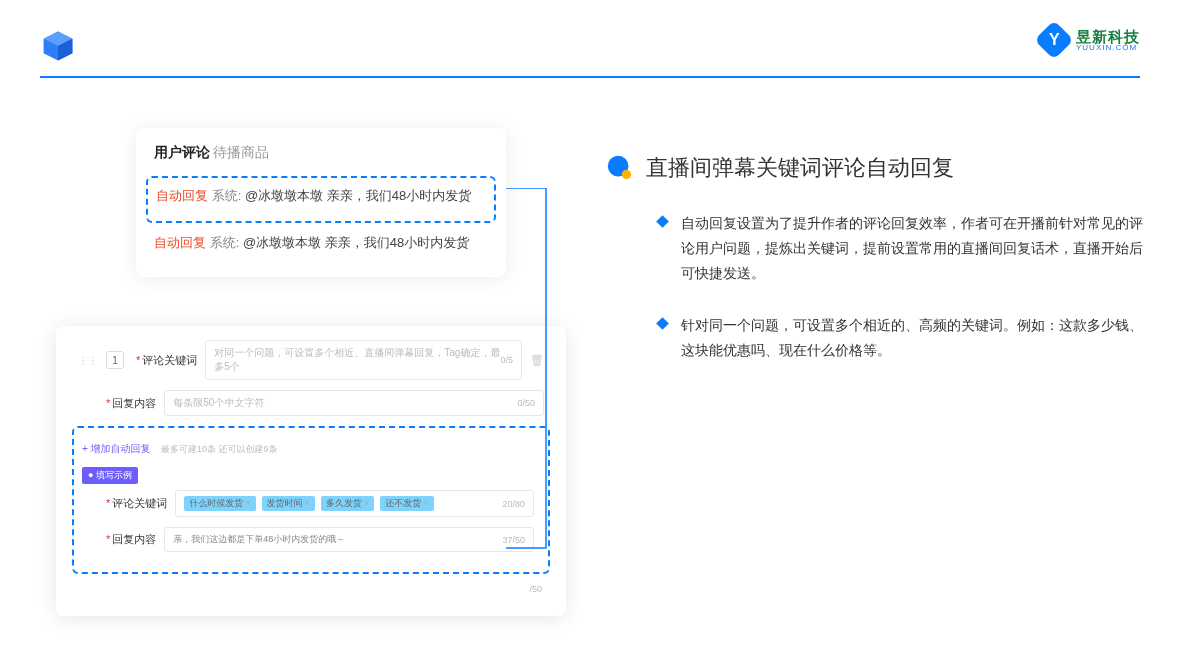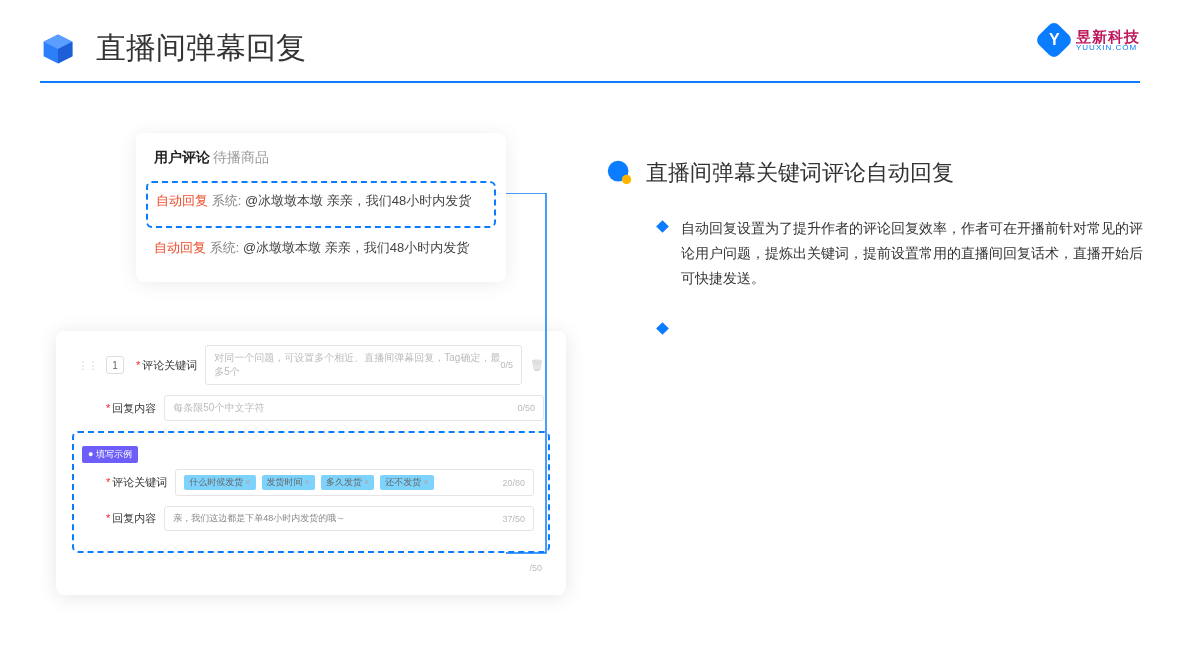--- a/index.html
+++ b/index.html
@@ -6,21 +6,21 @@
 body { width: 1180px; height: 664px; font-family: "Microsoft YaHei", Arial, sans-serif; background: #fff; position: relative; }
 
 .header { display: flex; align-items: center; padding: 28px 40px 12px 40px; position: relative; }
 .header-icon { width: 36px; height: 36px; position: relative; margin-right: 20px; }
 .header-icon svg { width: 100%; height: 100%; }
 .header-title { font-size: 30px; font-weight: 500; color: #333; }
 .brand { position: absolute; right: 40px; top: 26px; display: flex; align-items: center; }
 .brand-icon { width: 28px; height: 28px; background: #0a7cff; border-radius: 7px; transform: rotate(45deg); display: flex; align-items: center; justify-content: center; margin-right: 8px; }
 .brand-icon::after { content: 'Y'; color: #fff; font-weight: bold; font-size: 16px; transform: rotate(-45deg); }
 .brand-text { display: flex; flex-direction: column; line-height: 1; }
-.brand-cn { font-size: 15px; font-weight: 600; color: #be185d; letter-spacing: 1px; }
+.brand-cn { font-size: 15px; font-weight: 600; color: #15803d; letter-spacing: 1px; }
 .brand-en { font-size: 8px; color: #0a7cff; letter-spacing: 1px; }
 .divider { height: 2px; background: #0a7cff; margin: 0 40px 30px 40px; }
 
 .content { display: flex; padding: 0 36px; gap: 50px; }
 .left { width: 520px; position: relative; }
 .right { flex: 1; padding-top: 45px; }
 
 .card1 { position: absolute; left: 100px; top: 20px; width: 370px; background: #fff; box-shadow: 0 2px 20px rgba(0,0,0,0.08); border-radius: 8px; padding: 16px 18px; z-index: 1; }
 .tabs { display: flex; gap: 3px; margin-bottom: 14px; font-size: 14px; }
 .tab-active { font-weight: 600; color: #222; }
@@ -64,21 +64,20 @@
 <body>
 
 <div class="header">
   <div class="header-icon">
     <svg viewBox="0 0 40 40">
         <polygon points="20,4 36,12 36,28 20,36 4,28 4,12" fill="#2d7ff9"></polygon>
         <polygon points="20,4 36,12 20,20 4,12" fill="#5b9eff"></polygon>
         <polygon points="20,20 36,12 36,28 20,36" fill="#1d5fd6"></polygon>
       </svg>
   </div>
-  <div class="header-title">直播间弹幕回复</div>
   <div class="brand">
     <div class="brand-icon"></div>
     <div class="brand-text">
       <span class="brand-cn">昱新科技</span>
       <span class="brand-en">YUUXIN.COM</span>
     </div>
   </div>
 </div>
 <div class="divider"></div>
 
@@ -119,20 +118,24 @@
 
       <div class="form-row" style="padding-left:34px;">
         <span class="label"><span class="req">*</span><span>回复内容</span></span>
         <div class="input-box">
           <span class="placeholder">每条限50个中文字符</span>
           <span class="counter">0/50</span>
         </div>
       </div>
 
       <div class="dashed-section">
+        <div>
+          <span class="add-link">+ 增加自动回复</span>
+          <span class="hint">最多可建10条 还可以创建9条</span>
+        </div>
         <span class="example-tag">● 填写示例</span>
 
         <div class="form-row" style="padding-left:24px;">
           <span class="label"><span class="req">*</span><span>评论关键词</span></span>
           <div class="input-box">
             <span>
               <span class="tag-chip">什么时候发货</span>
               <span class="tag-chip">发货时间</span>
               <span class="tag-chip">多久发货</span>
               <span class="tag-chip">还不发货</span>
@@ -169,15 +172,16 @@
           </svg>
       </div>
       <div class="right-title">直播间弹幕关键词评论自动回复</div>
     </div>
     <div class="bullet-item">
       <div class="diamond"></div>
       <div class="bullet-text">自动回复设置为了提升作者的评论回复效率，作者可在开播前针对常见的评论用户问题，提炼出关键词，提前设置常用的直播间回复话术，直播开始后可快捷发送。</div>
     </div>
     <div class="bullet-item">
       <div class="diamond"></div>
+      <div class="bullet-text">针对同一个问题，可设置多个相近的、高频的关键词。例如：这款多少钱、这块能优惠吗、现在什么价格等。</div>
     </div>
   </div>
 </div>
 
 </body></html>

